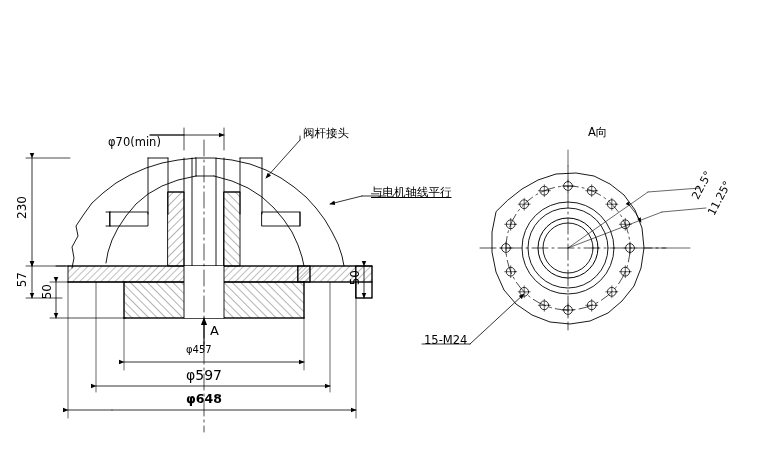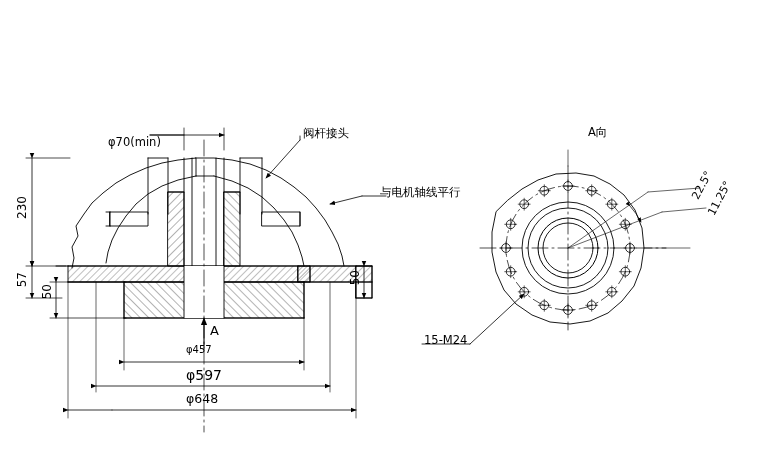--- a/index.html
+++ b/index.html
@@ -265,21 +265,21 @@
 
       <path d="M 644,248 L 690,248" stroke="#000" stroke-width="0.6"></path>
 
     </g>
   </svg>
 
   <div class="lbl" style="left:108px; top:116px;margin-top:20px;">φ70(min)</div>
 
   <div class="lbl" style="left:303px; top:127px;">阀杆接头</div>
 
-  <div class="lbl" style="left:380px; top:186px;">与电机轴线平行</div>
+  <div class="lbl" style="left:371px; top:186px;text-decoration:underline;">与电机轴线平行</div>
 
   <div class="lbl" style="left:210px; top:324px; font-size:13px;">A</div>
 
   <div class="lbl" style="left:588px; top:126px;">A向</div>
 
   <div class="lbl rot-right" style="left:690px; top:196px; font-size:11px;">22.5°</div>
 
   <div class="lbl rot-right2" style="left:706px; top:212px; font-size:11px;">11.25°</div>
 
   <div class="lbl" style="left:424px; top:334px;">15-M24</div>
@@ -289,15 +289,15 @@
   <div class="lbl vert" style="left:16px; top:272px; font-size:12px;">57</div>
 
   <div class="lbl vert" style="left:41px; top:284px; font-size:12px;">50</div>
 
   <div class="lbl vert" style="left:349px; top:270px; font-size:12px;">50</div>
 
   <div class="lbl" style="left:186px; top:344px; font-size:10px;">φ457</div>
 
   <div class="lbl" style="left:186px; top:368px; font-size:14px;">φ597</div>
 
-  <div class="lbl" style="left:186px; top:392px; font-size:12.5px;">φ648</div>
+  <div class="lbl" style="left:186px; top:392px; font-size:12.5px;font-weight:bold;">φ648</div>
 
 </div>
 
 </body></html>

